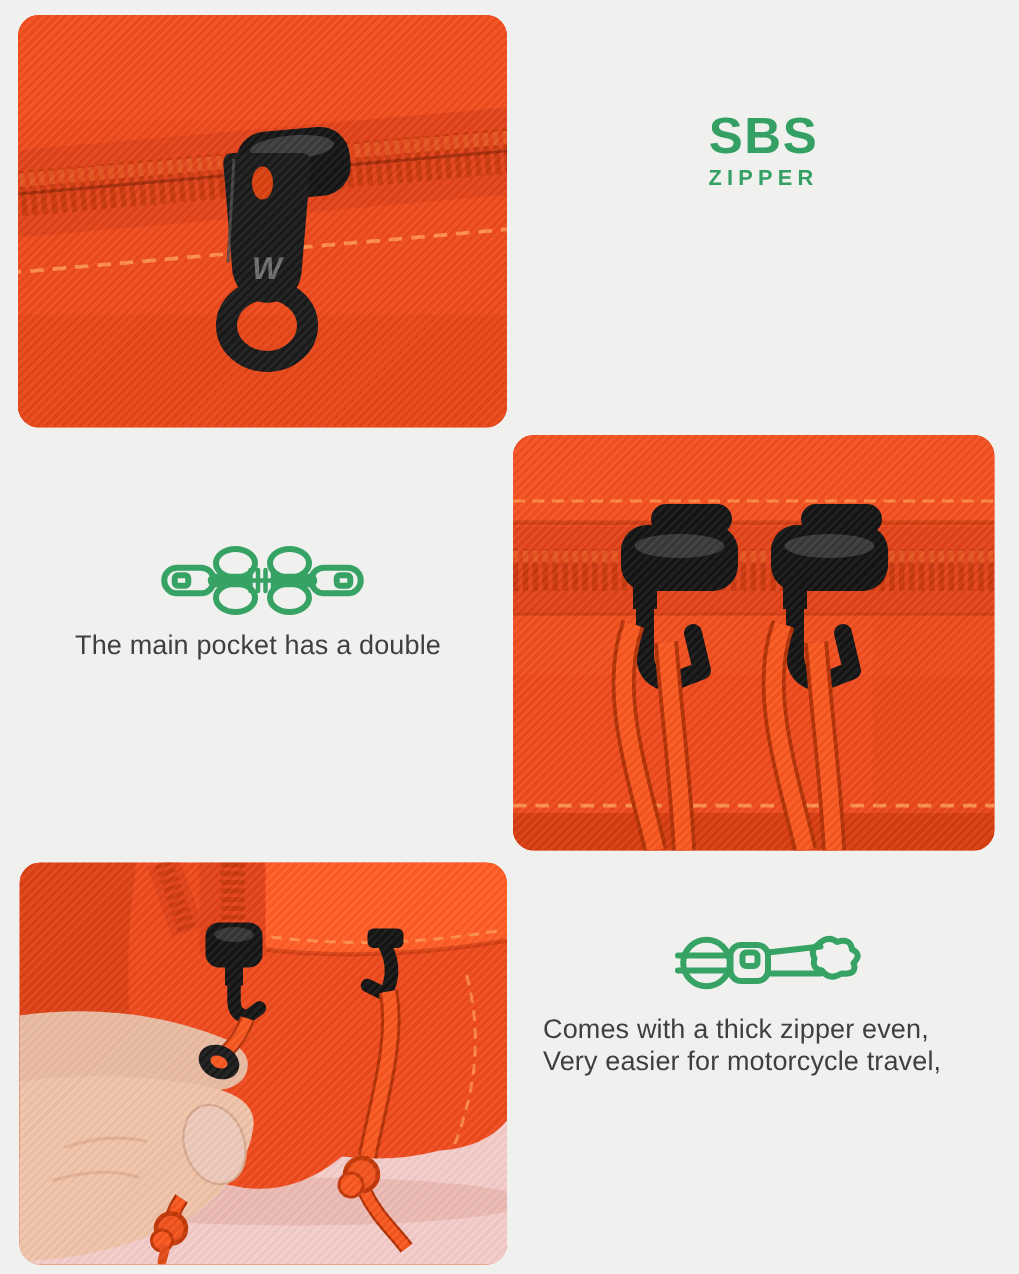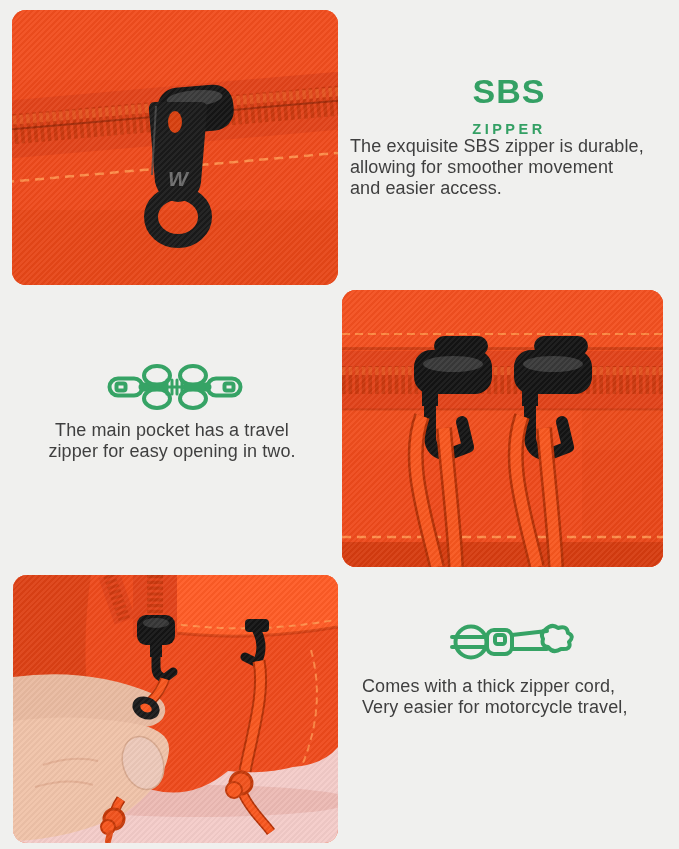--- a/index.html
+++ b/index.html
@@ -11,21 +11,21 @@
   .photo svg{display:block;}
   .photo::after{
     content:"";position:absolute;inset:0;pointer-events:none;
     background:repeating-linear-gradient(135deg,rgba(255,255,255,0.05) 0 2px,rgba(0,0,0,0.03) 2px 4px);
   }
   #photo1{left:12px;top:10px;width:326px;height:275px;}
   #photo2{left:342px;top:290px;width:321px;height:277px;}
   #photo3{left:13px;top:575px;width:325px;height:268px;}
   .logo{position:absolute;left:346px;top:74px;width:326px;text-align:center;color:#34a064;}
   .logo-title{font-size:34px;font-weight:700;letter-spacing:1px;line-height:1;}
-  .logo-sub{font-size:14.5px;font-weight:700;letter-spacing:3.5px;line-height:1;margin-top:14px;}
+  .logo-sub{font-size:14.5px;font-weight:700;letter-spacing:3.5px;line-height:1;margin-top:4px;}
   .para{position:absolute;font-size:18px;line-height:21px;color:#3f3f3f;letter-spacing:0.1px;}
   #para1{left:350px;top:136px;width:320px;}
   #para2{left:2px;top:420px;width:340px;text-align:center;}
   #para3{left:362px;top:676px;width:312px;}
   .gicon{position:absolute;}
   #icon2{left:106px;top:364px;}
   #icon3{left:450px;top:617px;}
 </style>
 </head>
 <body>
@@ -52,44 +52,38 @@
         <ellipse cx="163" cy="112" rx="7" ry="11" fill="#d8400f"></ellipse>
         <path d="M144,96 L140,165" stroke="#4d4d4d" stroke-width="2" opacity="0.8"></path>
         <text x="166" y="176" text-anchor="middle" font-size="21" font-style="italic" font-weight="bold" fill="#6e6e6e">W</text>
       </g>
     </svg>
   </div>
 
   <div class="logo">
     <div class="logo-title">SBS</div>
     <div class="logo-sub">ZIPPER</div>
-  </div>
-  <div class="para" id="para1">
-    <div>The exquisite SBS zipper is durable,</div>
-    <div>allowing for smoother movement</div>
-    <div>and easier access.</div>
   </div>
 
   <svg class="gicon" id="icon2" width="138" height="46" viewBox="0 0 138 46" fill="none" stroke="#36a365" stroke-width="4" stroke-linecap="round" stroke-linejoin="round">
     <rect x="3.5" y="14.5" width="33" height="17" rx="8.5"></rect>
     <rect x="10.5" y="19.5" width="9" height="7" rx="2"></rect>
     <line x1="37" y1="23" x2="57" y2="23" stroke-width="9"></line>
     <ellipse cx="51" cy="11.5" rx="13" ry="9.5"></ellipse>
     <ellipse cx="51" cy="34.5" rx="13" ry="9.5"></ellipse>
     <path d="M61,16 V30 M66,16 V30 M71,16 V30 M76,16 V30" stroke-width="3"></path>
     <line x1="58" y1="23" x2="79" y2="23" stroke-width="3"></line>
     <ellipse cx="87" cy="11.5" rx="13" ry="9.5"></ellipse>
     <ellipse cx="87" cy="34.5" rx="13" ry="9.5"></ellipse>
     <line x1="81" y1="23" x2="101" y2="23" stroke-width="9"></line>
     <rect x="101.5" y="14.5" width="33" height="17" rx="8.5"></rect>
     <rect x="118.5" y="19.5" width="9" height="7" rx="2"></rect>
   </svg>
   <div class="para" id="para2">
-    <div>The main pocket has a travel</div>
-    <div>zipper for easy opening in two.</div>
+    <div>The main pocket has a double</div>
   </div>
 
   <div class="photo" id="photo2">
     <svg width="321" height="277" viewBox="0 0 321 277">
       <rect width="321" height="277" fill="#ee4a1c"></rect>
       <rect width="321" height="58" fill="#f75524" opacity="0.5"></rect>
       <line x1="0" y1="44" x2="321" y2="44" stroke="#ff8f45" stroke-width="2" stroke-dasharray="8 5" opacity="0.9"></line>
       <line x1="0" y1="58.5" x2="321" y2="58.5" stroke="#a52c06" stroke-width="3" opacity="0.4"></line>
       <rect y="61" width="321" height="58" fill="#e2431a"></rect>
       <line x1="0" y1="90" x2="321" y2="90" stroke="#c9380e" stroke-width="28" stroke-dasharray="3.6 3"></line>
@@ -194,17 +188,17 @@
 
   <svg class="gicon" id="icon3" width="124" height="50" viewBox="0 0 124 50" fill="none" stroke="#36a365" stroke-width="4" stroke-linecap="round" stroke-linejoin="round">
     <path d="M2,20 H34 M2,30 H34"></path>
     <circle cx="21" cy="25" r="15.5"></circle>
     <rect x="37" y="13" width="25" height="24" rx="7"></rect>
     <rect x="45" y="18" width="10" height="9" rx="2.5"></rect>
     <path d="M62,18 L97,14 M62,32 L97,32"></path>
     <path d="M95,13 q7,-7 13,-2 q9,-3 10,5 q7,3 1,9 q3,8 -8,7 q-8,5 -13,-2 q-7,-1 -5,-8 q-3,-6 2,-9 z"></path>
   </svg>
   <div class="para" id="para3">
-    <div>Comes with a thick zipper cord,</div>
+    <div>Comes with a thick zipper even,</div>
     <div>Very easier for motorcycle travel,</div>
   </div>
 
 </div>
 
 </body></html>

